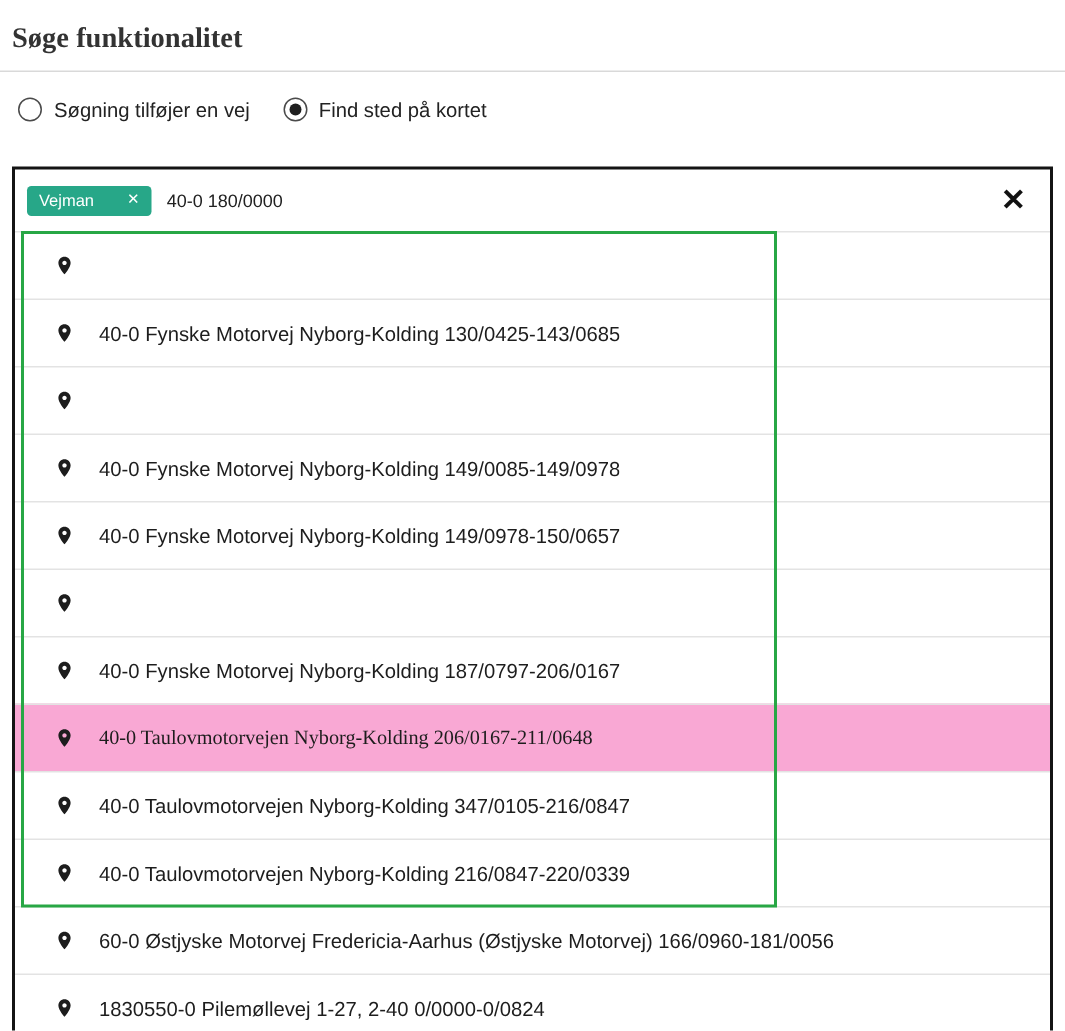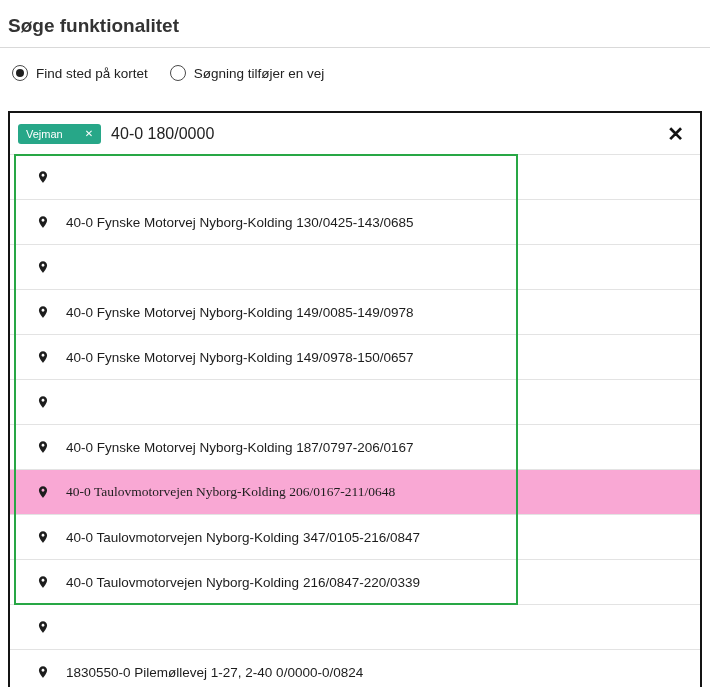--- a/index.html
+++ b/index.html
@@ -12,20 +12,21 @@
     color: #222;
   }
   .page { position: relative; width: 710px; height: 687px; }
 
   .title {
     font-size: 19px;
     font-weight: 600;
     color: #333;
     margin: 14px 8px 9px 8px;
     line-height: 24px;
+    font-family: Liberation Serif, serif;
   }
   .divider {
     border: 0;
     border-top: 1px solid #d9d9d9;
     width: 100%;
     margin: 0;
   }
 
   .radio-row {
     display: flex;
@@ -82,21 +83,21 @@
     padding: 4px 8px;
     border-radius: 3px;
     flex: 0 0 auto;
   }
   .tag-x {
     font-size: 10px;
     line-height: 1;
     cursor: pointer;
   }
   .query {
-    font-size: 16px;
+    font-size: 12px;
     color: #222;
     margin-left: 10px;
     flex: 1 1 auto;
     white-space: nowrap;
     overflow: hidden;
   }
   .clear {
     font-size: 20px;
     font-weight: 600;
     color: #111;
@@ -142,26 +143,26 @@
 </head>
 <body>
 
 <div class="page">
 
   <h1 class="title">Søge funktionalitet</h1>
   <hr class="divider">
 
   <div class="radio-row">
     <label class="radio">
+      <span class="rb"></span>
+      <span class="rb-label">Søgning tilføjer en vej</span>
+    </label>
+    <label class="radio">
       <span class="rb selected"></span>
       <span class="rb-label">Find sted på kortet</span>
-    </label>
-    <label class="radio">
-      <span class="rb"></span>
-      <span class="rb-label">Søgning tilføjer en vej</span>
     </label>
   </div>
 
   <div class="search-panel">
     <div class="search-bar">
       <span class="tag">
         <span>Vejman</span>
         <span class="tag-x">✕</span>
       </span>
       <span class="query">40-0 180/0000</span>
@@ -245,20 +246,21 @@
             </svg>
           </span>
         <span class="row-label">40-0 Taulovmotorvejen Nyborg-Kolding 216/0847-220/0339</span>
       </li>
       <li class="row">
         <span class="pin">
             <svg width="14" height="18" viewBox="0 0 24 24" fill="#1d1d1d">
               <path d="M12 2C8.13 2 5 5.13 5 9c0 5.25 7 13 7 13s7-7.75 7-13c0-3.87-3.13-7-7-7zm0 9.5c-1.38 0-2.5-1.12-2.5-2.5s1.12-2.5 2.5-2.5 2.5 1.12 2.5 2.5-1.12 2.5-2.5 2.5z"></path>
             </svg>
           </span>
+        <span class="row-label">60-0 Østjyske Motorvej Fredericia-Aarhus (Østjyske Motorvej) 166/0960-181/0056</span>
       </li>
       <li class="row">
         <span class="pin">
             <svg width="14" height="18" viewBox="0 0 24 24" fill="#1d1d1d">
               <path d="M12 2C8.13 2 5 5.13 5 9c0 5.25 7 13 7 13s7-7.75 7-13c0-3.87-3.13-7-7-7zm0 9.5c-1.38 0-2.5-1.12-2.5-2.5s1.12-2.5 2.5-2.5 2.5 1.12 2.5 2.5-1.12 2.5-2.5 2.5z"></path>
             </svg>
           </span>
         <span class="row-label">1830550-0 Pilemøllevej 1-27, 2-40 0/0000-0/0824</span>
       </li>
     </ul>

